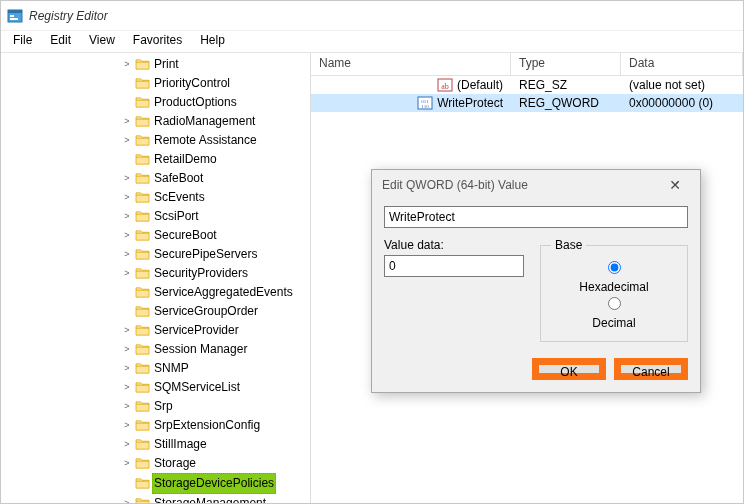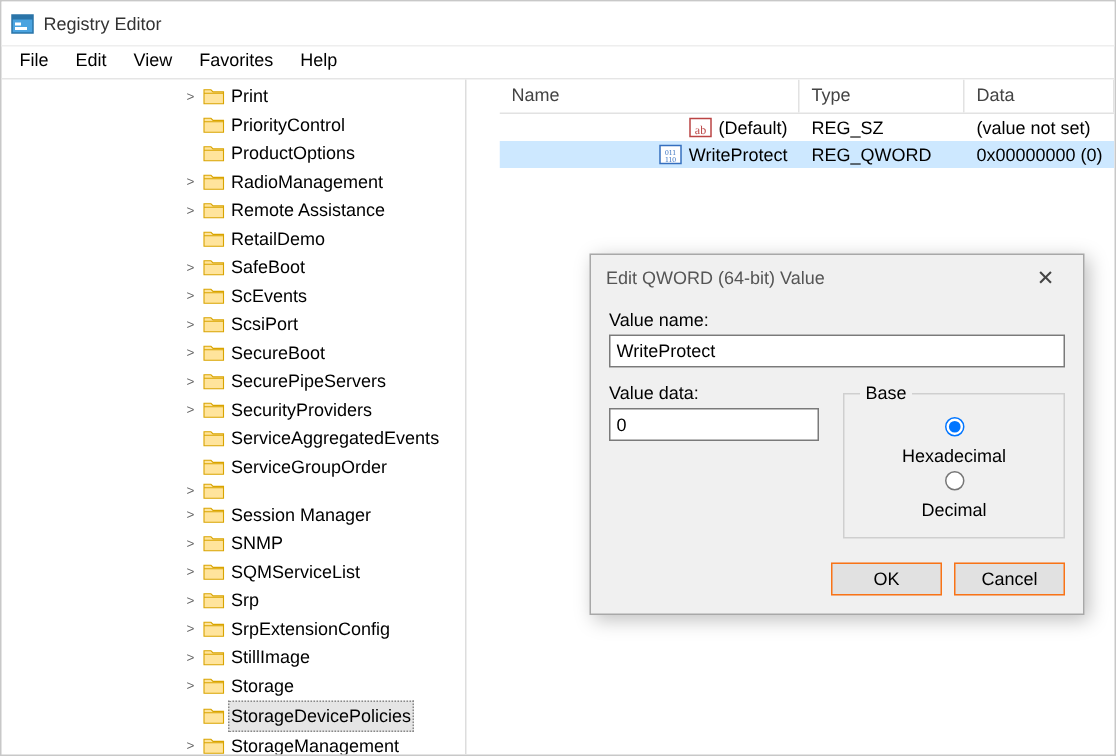--- a/index.html
+++ b/index.html
@@ -19,21 +19,21 @@
     align-items: center;
     padding: 0 6px;
     background: #fff;
     border-bottom: 1px solid #eee;
   }
   .titlebar .app-icon {
     width: 16px; height: 16px;
     margin-right: 6px;
     display: inline-flex;
   }
-  .titlebar .title { font-size: 12px; color: #333; }
+  .titlebar .title { font-size: 12px; color: #333; font-style: italic; }
   .menubar {
     height: 22px;
     display: flex;
     align-items: flex-start;
     padding: 0 4px;
     gap: 2px;
     border-bottom: 1px solid #e5e5e5;
   }
   .menubar .menu-item {
     padding: 2px 8px;
@@ -55,21 +55,21 @@
     font-size: 12px;
     line-height: 19px;
   }
   .tree-row {
     display: flex;
     align-items: center;
     gap: 2px;
     white-space: nowrap;
   }
   .tree-row.selected .label {
-    background: #e5e5e5;
+    background: #84cc16;
     border: 1px dotted #888;
     padding: 0 1px;
   }
   .expander {
     width: 12px; height: 12px;
     display: inline-flex;
     align-items: center;
     justify-content: center;
     color: #666;
     font-size: 9px;
@@ -77,21 +77,20 @@
   .folder-icon {
     width: 15px; height: 13px;
     display: inline-block;
   }
   .folder-icon svg { display: block; }
   .tree-row .label { padding: 0 2px; }
   .list-panel {
     flex: 1;
     position: relative;
     overflow: hidden;
-    margin-left: 22px;
   }
   .list-header {
     display: flex;
     height: 23px;
     border-bottom: 1px solid #e2e2e2;
     background: #fff;
   }
   .list-header .col {
     padding: 3px 8px;
     border-right: 1px solid #e2e2e2;
@@ -176,21 +175,21 @@
   }
   .dlg-buttons {
     display: flex;
     justify-content: flex-end;
     gap: 8px;
     margin-top: 16px;
   }
   .btn {
     min-width: 74px;
     height: 22px;
-    border: 1px solid #f97316;
+    border: 7px solid #f97316;
     background: #e1e1e1;
     font-family: inherit;
     font-size: 12px;
     cursor: default;
     text-align: center;
   }
 </style>
 </head>
 <body>
 
@@ -387,20 +386,21 @@
         </li>
         <li>
           <div class="tree-row">
             <span class="expander">&gt;</span>
             <span class="folder-icon">
               <svg viewBox="0 0 16 14" width="15" height="13">
                 <path d="M1 2h5l1.5 1.5H15V12H1z" fill="#ffe49c" stroke="#d9a400" stroke-width="0.8"></path>
                 <path d="M1 4.5h14" stroke="#d9a400" stroke-width="0.8"></path>
               </svg>
             </span>
+            <span class="label">ServiceProvider</span>
           </div>
         </li>
         <li>
           <div class="tree-row">
             <span class="expander">&gt;</span>
             <span class="folder-icon">
               <svg viewBox="0 0 16 14" width="15" height="13">
                 <path d="M1 2h5l1.5 1.5H15V12H1z" fill="#ffe49c" stroke="#d9a400" stroke-width="0.8"></path>
                 <path d="M1 4.5h14" stroke="#d9a400" stroke-width="0.8"></path>
               </svg>
@@ -542,21 +542,20 @@
         </div>
       </div>
 
     <div class="dialog">
       <div class="dlg-titlebar">
         <span>Edit QWORD (64-bit) Value</span>
         <span class="dlg-close">✕</span>
       </div>
       <div class="dlg-body">
         <div class="dlg-field">
-          <div class="dlg-label">Value name:</div>
           <input class="dlg-input" readonly="" value="WriteProtect" style="">
         </div>
         <div class="dlg-row">
           <div class="dlg-col-left">
             <div class="dlg-label">Value data:</div>
             <input class="dlg-input" value="0" style="">
           </div>
           <div class="dlg-col-right">
             <fieldset class="fieldset">
               <legend>Base</legend>

